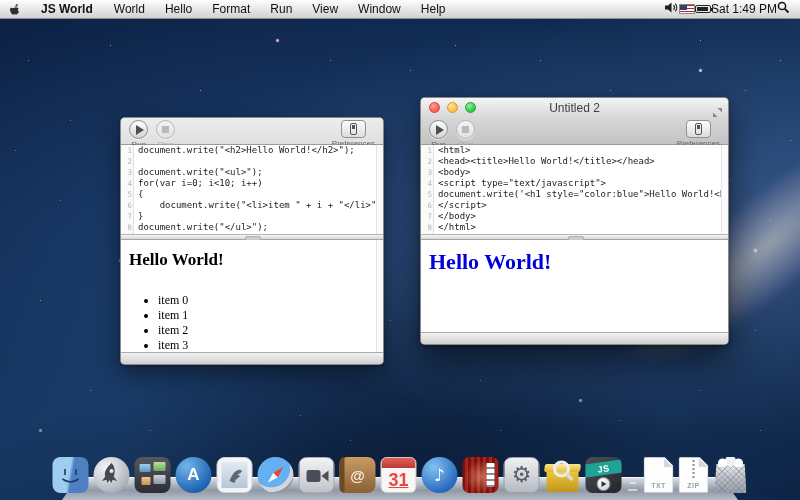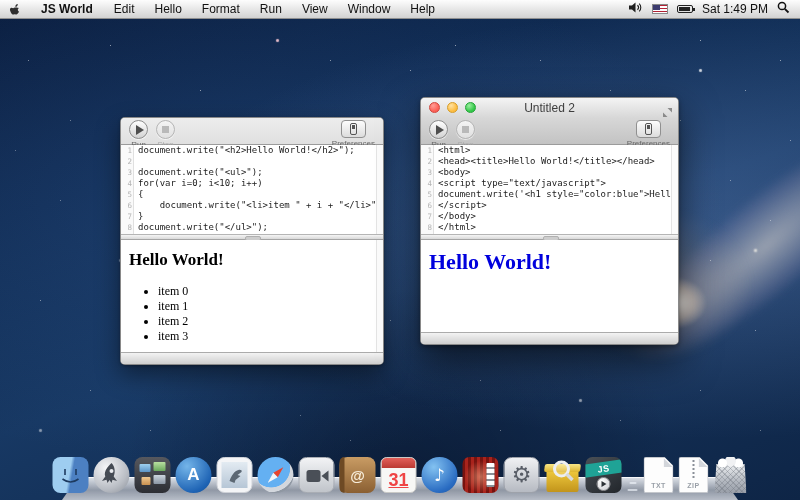--- a/index.html
+++ b/index.html
@@ -42,35 +42,35 @@
     580px 400px 1px 1px rgba(255,255,255,.55),40px 430px 1px 1px rgba(255,255,255,.5); }
 
   
   #menubar { position:absolute; left:0; top:0; width:800px; height:19px; z-index:50;
     background:linear-gradient(#fdfdfd,#d2d2d2); border-bottom:1px solid #8f8f8f;
     display:flex; align-items:center; font-size:12px; color:#111; }
   .mb-left { display:flex; align-items:center; }
   .apple { padding:0 9px 0 10px; display:flex; align-items:center; }
   .mb-item { padding:0 10px; line-height:19px; }
   .mb-app { font-weight:bold; padding:0 11px; }
-  .mb-right { margin-left:auto; display:flex; align-items:center; gap:9px; padding-right:10px; }
+  .mb-right { margin-left:auto; display:flex; align-items:center; gap:0; padding-right:10px; }
   .mb-time { font-size:12px; }
   .flag { width:16px; height:10px; border:1px solid #888; position:relative;
     background:repeating-linear-gradient(#b22234 0 1.5px, #fff 1.5px 3px); }
   .flag::before { content:""; position:absolute; left:0; top:0; width:7px; height:5px; background:#3c3b6e; }
   .battery { width:16px; height:8px; border:1px solid #222; border-radius:2px; position:relative; }
   .battery::before { content:""; position:absolute; left:1px; top:1px; bottom:1px; width:11px; background:#222; }
   .battery::after { content:""; position:absolute; right:-3px; top:2px; width:2px; height:3px; background:#222; }
 
   
   .win { position:absolute; border-radius:5px; overflow:hidden; display:flex; flex-direction:column;
     border:1px solid rgba(40,40,40,.55); background:#fff; }
   #w1 { left:120px; top:117px; width:264px; height:248px; z-index:10;
     box-shadow:0 10px 24px rgba(0,0,0,.45), 0 1px 3px rgba(0,0,0,.3); }
-  #w2 { left:420px; top:97px; width:259px; height:248px; z-index:11;
+  #w2 { left:420px; top:97px; width:309px; height:248px; z-index:11;
     box-shadow:0 16px 38px rgba(0,0,0,.6), 0 2px 5px rgba(0,0,0,.35); }
   .titlebar { height:20px; flex:none; position:relative; display:flex; align-items:center; justify-content:center; }
   #w2 .titlebar { background:linear-gradient(#f4f4f4,#d7d7d7); }
   #w1 .titlebar { background:linear-gradient(#fbfbfb,#ededed); }
   .title { font-size:12px; }
   #w2 .title { color:#3e3e3e; }
   #w1 .title { color:#919191; }
   .lights { position:absolute; left:8px; top:4px; display:flex; gap:7px; }
   .light { width:11px; height:11px; border-radius:50%; }
   .lt-close  { background:radial-gradient(circle at 35% 30%, #ff9d96, #fc5f55 65%); border:1px solid #d0453d; }
@@ -104,21 +104,21 @@
   .code-row { display:flex; position:relative; }
   .ln { width:13px; flex:none; text-align:right; padding-right:2px; color:#b4b4b4; font-size:7.5px; line-height:11px; }
   .ct { padding-left:4px; white-space:pre; color:#1b1b1b; }
   .splitter { height:6px; flex:none; background:linear-gradient(#f5f5f5,#d9d9d9);
     border-top:1px solid #b5b5b5; border-bottom:1px solid #a5a5a5; position:relative; }
   .splitter::after { content:""; position:absolute; left:50%; top:1px; width:14px; height:3px; margin-left:-7px;
     border-radius:2px; background:#cdcdcd; border:1px solid #b0b0b0; }
   .output-pane { flex:1; background:#fff; position:relative; overflow:hidden; font-family:"Liberation Serif",serif; }
   .out-h2 { font-size:17px; font-weight:bold; color:#000; margin:10px 0 0 8px; }
   .out-h1 { font-size:22px; font-weight:bold; color:#0000dd; margin:9px 0 0 8px; }
-  .out-list { margin:14px 0 0 0; padding-left:37px; font-size:12px; line-height:15px; color:#000; }
+  .out-list { margin:23px 0 0 0; padding-left:37px; font-size:12px; line-height:15px; color:#000; }
   .statusbar { height:12px; flex:none; background:linear-gradient(#f3f3f3,#cfcfcf); border-top:1px solid #ababab; }
 
   
   #dock { position:absolute; left:0; bottom:0; width:800px; height:56px; z-index:40; }
   .dock-shelf { position:absolute; left:50%; transform:translateX(-50%); bottom:0; width:676px; height:23px;
     clip-path:polygon(16px 0, calc(100% - 16px) 0, 100% 100%, 0 100%);
     background:linear-gradient(rgba(228,232,238,.95), rgba(158,164,175,.9) 55%, rgba(192,197,206,.95));
     border-top:1px solid rgba(255,255,255,.9); }
   .dock-icons { position:absolute; left:50%; transform:translateX(-50%); bottom:7px;
     display:flex; align-items:flex-end; gap:5px; }
@@ -200,21 +200,21 @@
   <div class="s2"></div>
 
   <div id="menubar">
     <div class="mb-left">
       <span class="apple">
         <svg width="11" height="13" viewBox="0 0 12 14">
             <path d="M8.4 1c-.7.1-1.5.5-2 1.1-.4.5-.8 1.3-.6 2 .8 0 1.6-.4 2-1 .5-.5.8-1.3.6-2.1zM6.1 4.9c-1.1-.1-2.1.6-2.6.6-.6 0-1.4-.6-2.3-.5C.5 5.2-.5 6.3.2 8.3c.5 1.9 1.8 4.2 3 4.2.6 0 1-.4 1.9-.4.9 0 1.2.4 2 .4 1.2 0 2.3-2.1 2.7-3.2-1.5-.6-1.8-2.7-.3-3.6-.6-.7-1.6-.8-3.4-.8z" fill="#2e2e2e"></path>
           </svg>
       </span>
       <span class="mb-item mb-app">JS World</span>
-      <span class="mb-item">Edit</span>
+      <span class="mb-item">World</span>
       <span class="mb-item">Hello</span>
       <span class="mb-item">Format</span>
       <span class="mb-item">Run</span>
       <span class="mb-item">View</span>
       <span class="mb-item">Window</span>
       <span class="mb-item">Help</span>
     </div>
     <div class="mb-right">
       <span>
         <svg width="14" height="11" viewBox="0 0 14 11">

